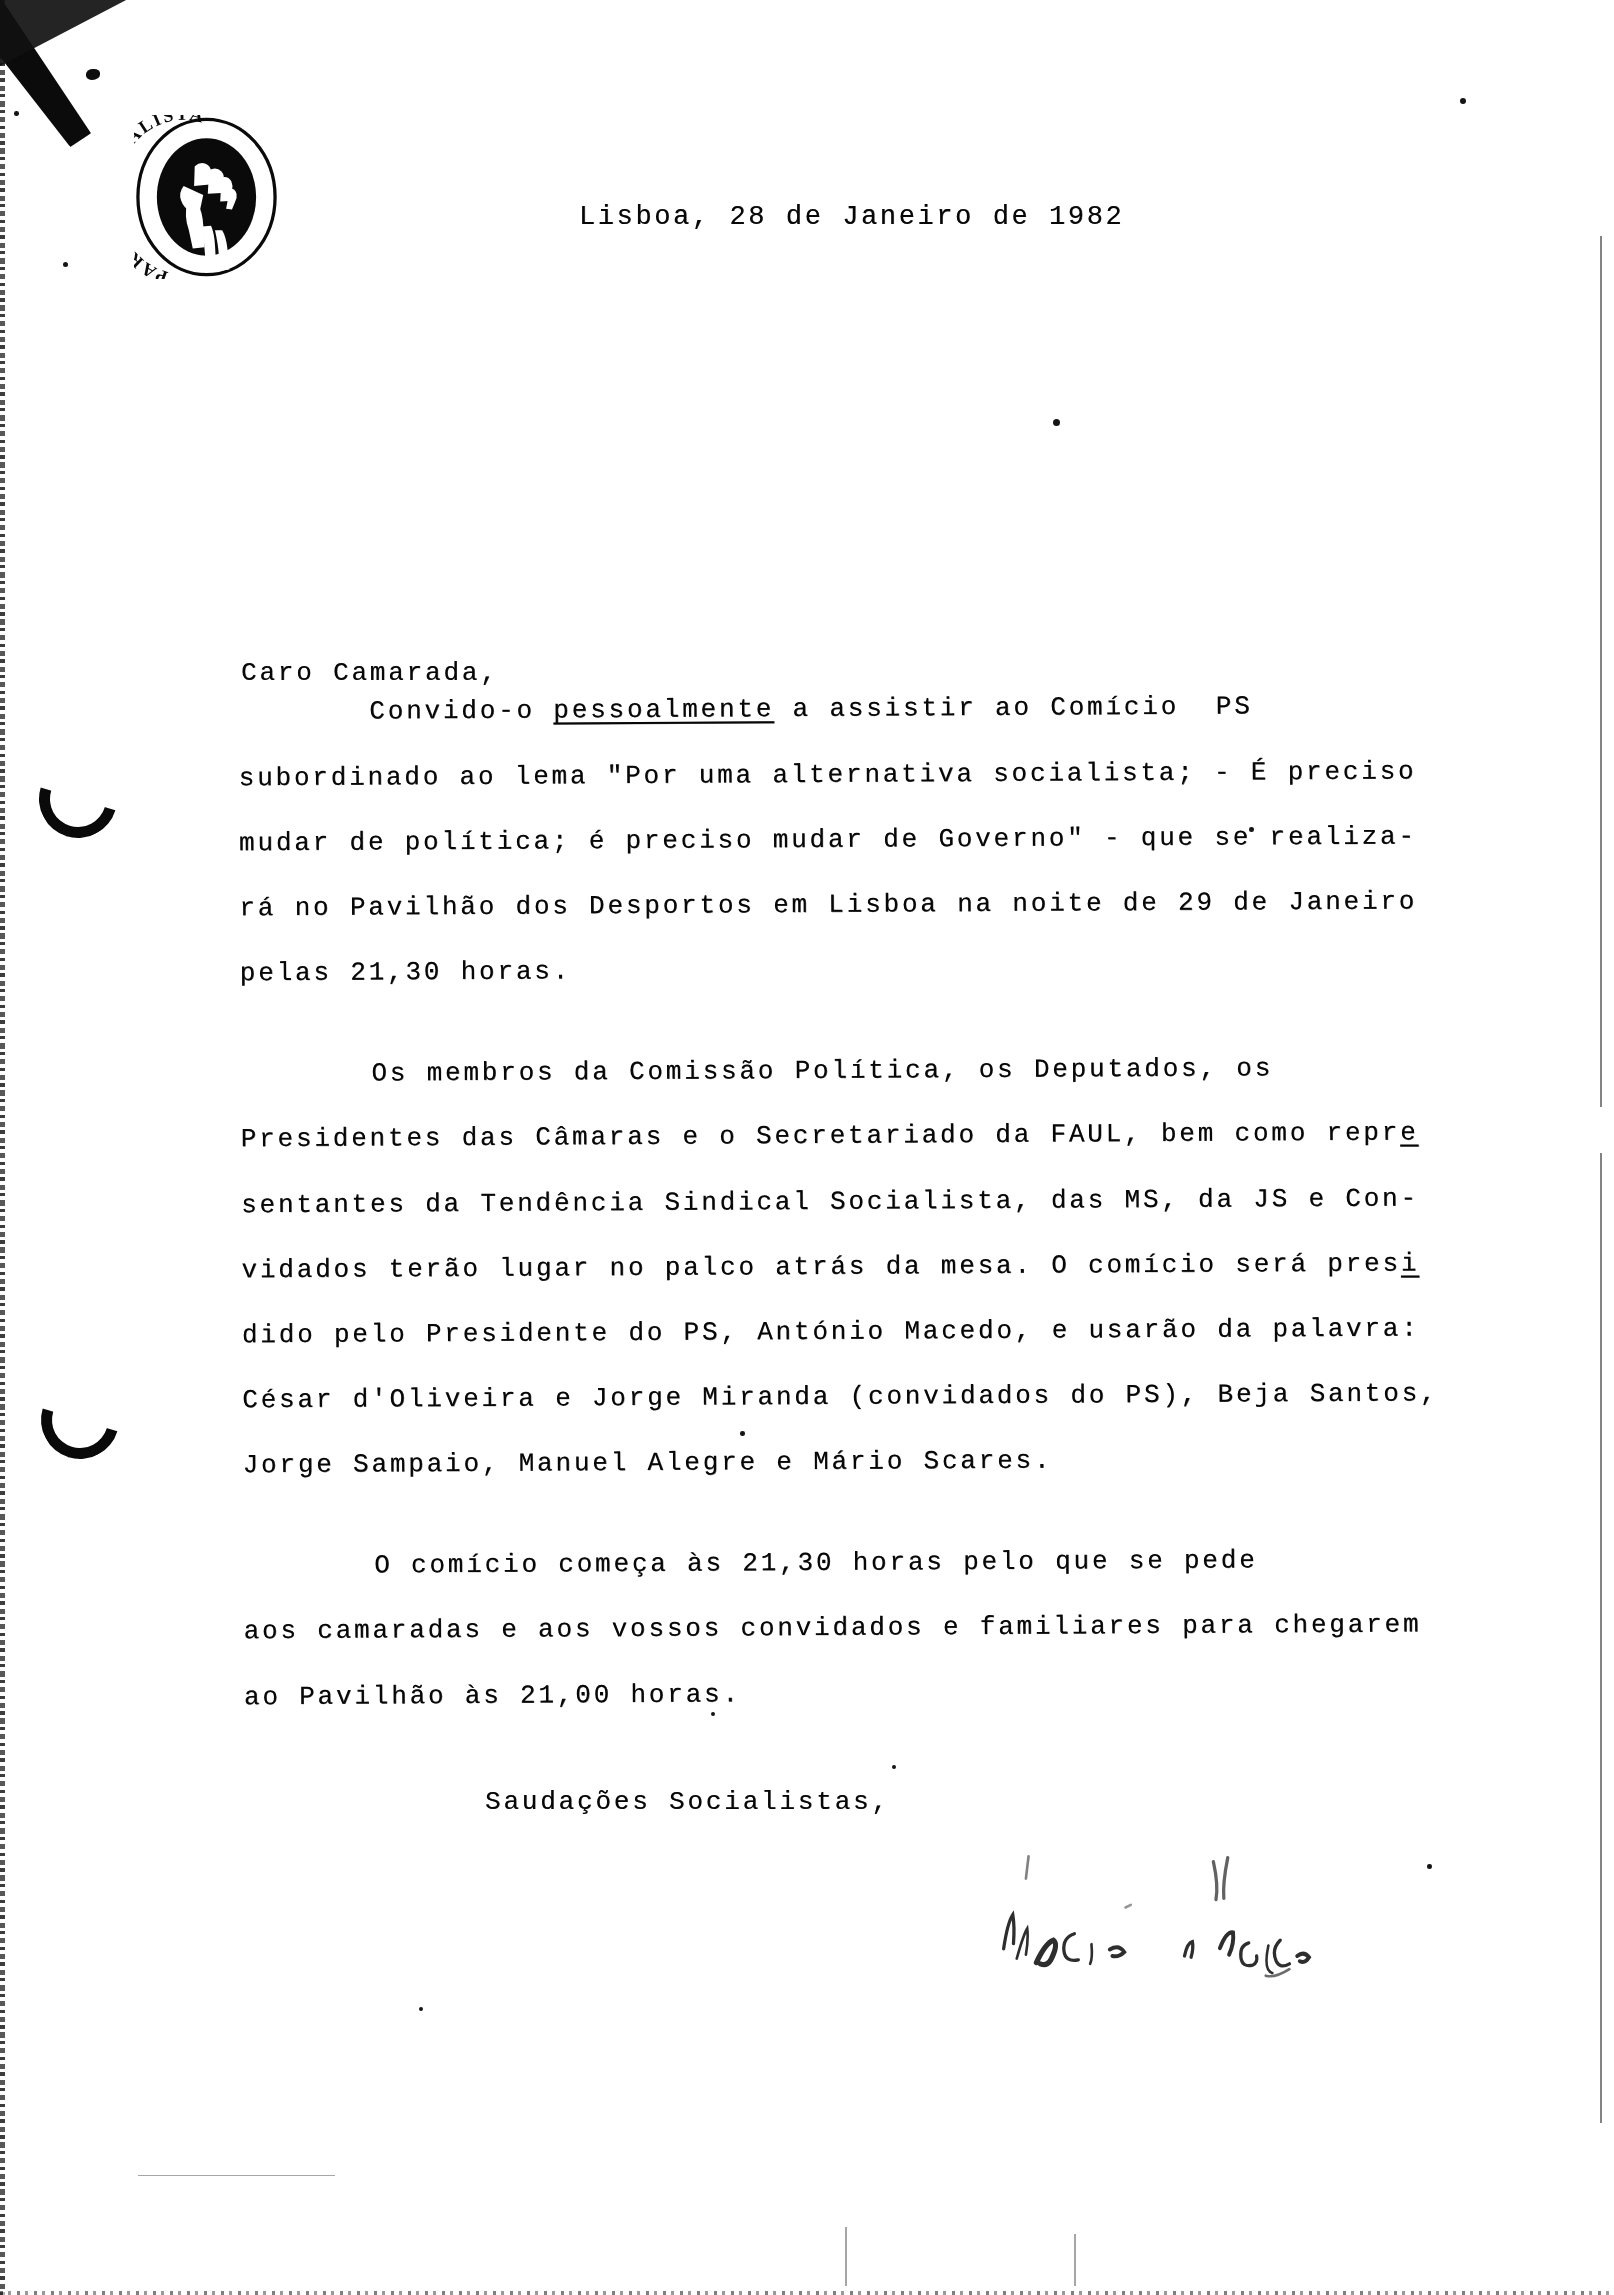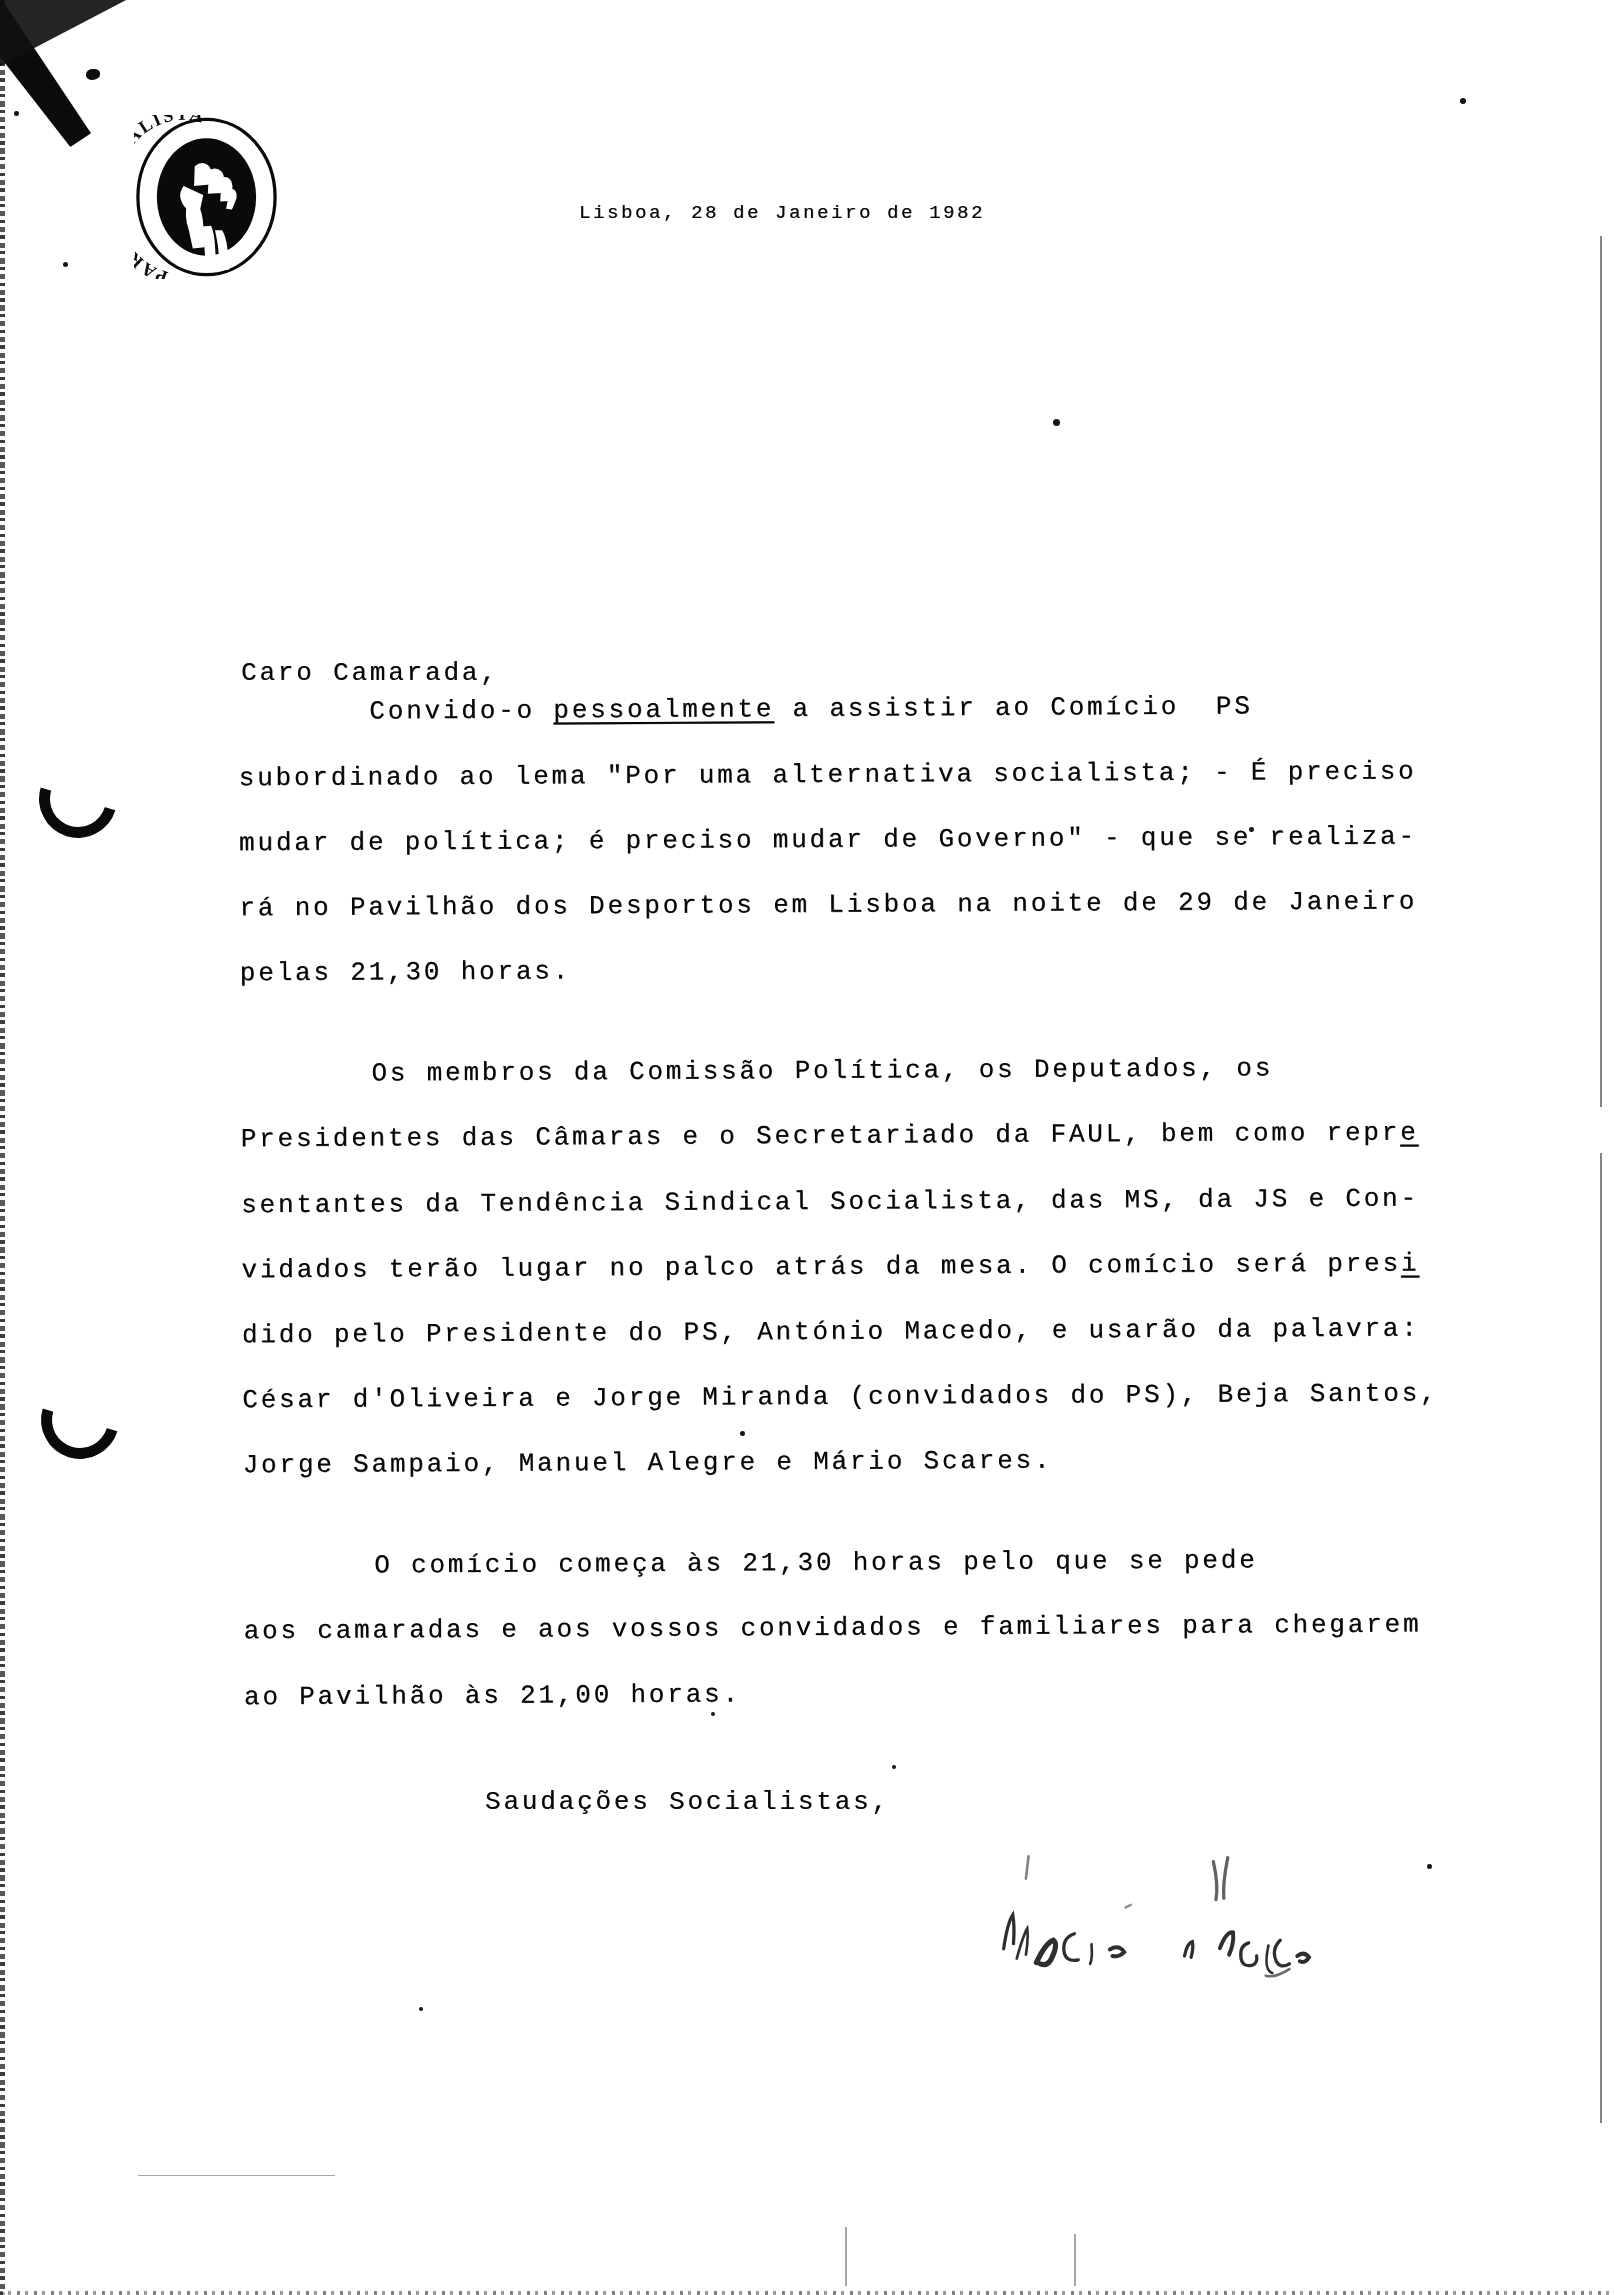--- a/index.html
+++ b/index.html
@@ -109,21 +109,21 @@
     font-family: "Liberation Mono", "DejaVu Sans Mono", monospace;
     font-size: 26px;
     letter-spacing: 2.8px;
     color: #070707;
     text-shadow: 0.4px 0.3px 0 rgba(0,0,0,.55);
   }
 
   .date-line {
     left: 579px;
     top: 202px;
-    font-size: 19px;
+    font-size: 27px;
     letter-spacing: 2.6px;
   }
 
   .salutation { left: 241px; top: 617px; margin-top: 41px; }
 
   
   .body-block {
     position: absolute;
     left: 0; top: 0;
     width: 1614px; height: 2295px;

